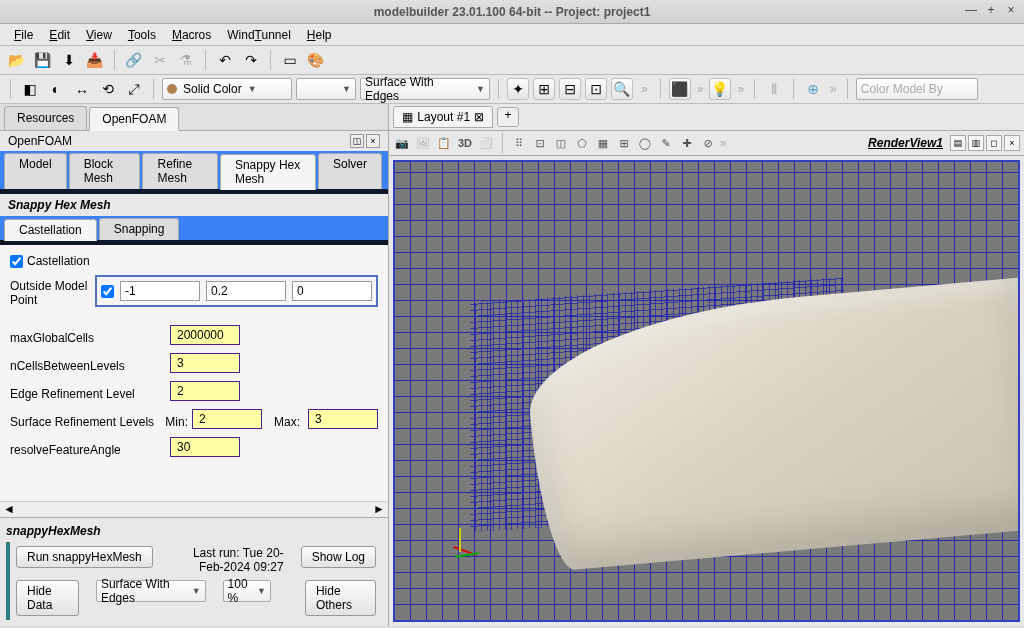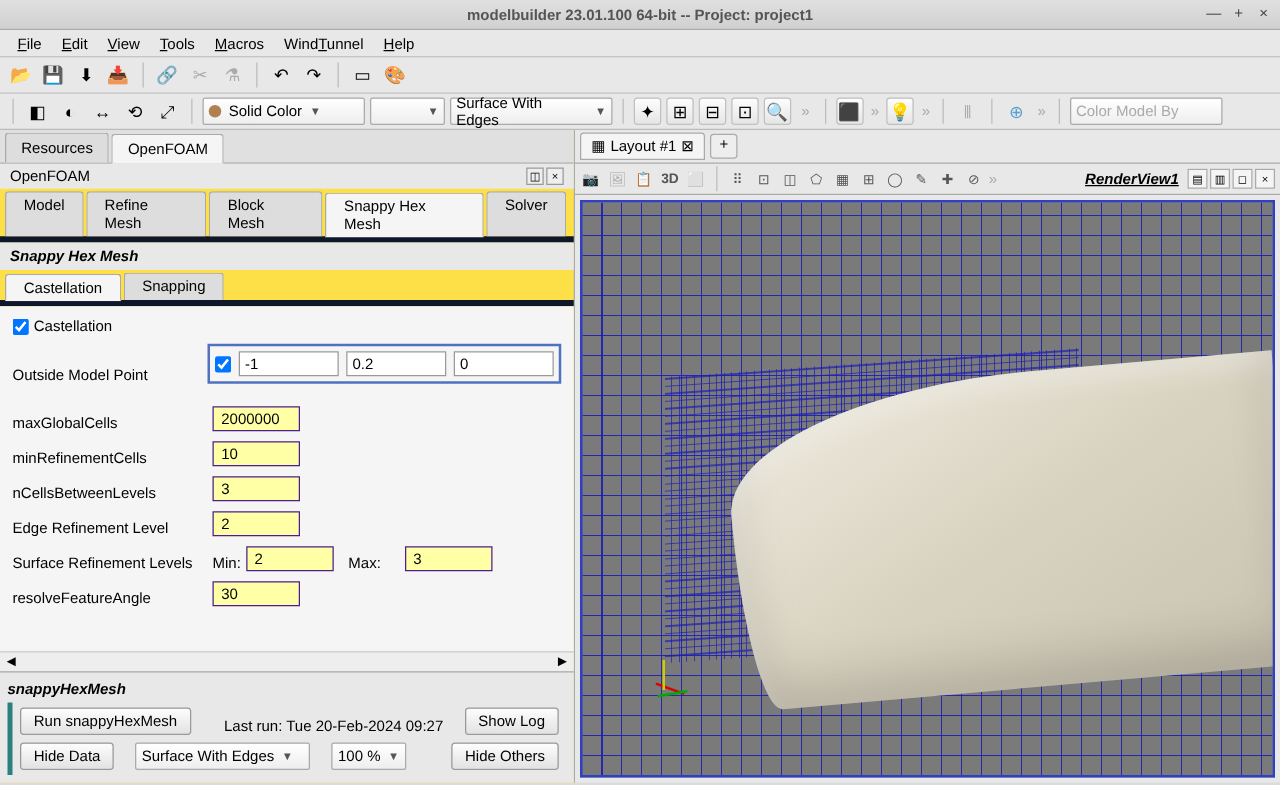--- a/index.html
+++ b/index.html
@@ -11,21 +11,21 @@
 .menubar { height:22px; background:#e8e8e8; display:flex; align-items:center; padding:0 6px; border-bottom:1px solid #bbb;}
 .menubar div { padding:2px 8px; cursor:default; }
 .menubar div span.ul { text-decoration:underline; }
 .toolbar { background:#e8e8e8; padding:3px 6px; display:flex; align-items:center; gap:4px; border-bottom:1px solid #bbb; flex-wrap:nowrap;}
 .ticon { width:22px; height:22px; border:1px solid transparent; border-radius:3px; display:flex; align-items:center; justify-content:center; font-size:14px;}
 .ticon.btn { border:1px solid #c0c0c0; background:linear-gradient(#fdfdfd,#e5e5e5);}
 .sep { width:1px; height:20px; background:#bbb; margin:0 4px;}
 .combo { height:22px; border:1px solid #aaa; background:linear-gradient(#fff,#eee); display:flex; align-items:center; padding:0 4px; gap:6px; border-radius:2px;}
 .combo .arrow { font-size:9px; color:#555;}
 .main { display:flex; height:calc(628px - 24px - 22px - 30px - 30px); }
-.left-panel { width:460px; background:#fde047; display:flex; flex-direction:column; border-right:1px solid #aaa;}
+.left-panel { width:389px; background:#3b82f6; display:flex; flex-direction:column; border-right:1px solid #aaa;}
 .right-panel { flex:1; background:#e8e8e8; display:flex; flex-direction:column;}
 .tabrow { display:flex; border-bottom:1px solid #aaa; background:#e0e0e0; padding:2px 4px 0;}
 .tab { padding:4px 12px; border:1px solid #aaa; border-bottom:none; margin-right:2px; background:#ddd; border-radius:3px 3px 0 0; cursor:default;}
 .tab.active { background:#f5f5f5; font-weight:normal; position:relative; top:1px; border-bottom:1px solid #f5f5f5;}
 .panel-title { padding:4px 8px; font-weight:bold; font-style:italic; background:#e8e8e8;}
 .panel-header { padding:3px 8px; background:#e8e8e8; display:flex; justify-content:space-between; align-items:center;}
 .wclose { display:flex; gap:2px;}
 .wclose span{ width:14px; height:14px; border:1px solid #999; font-size:9px; text-align:center; line-height:12px; background:#eee;}
 .subtabs { display:flex; border-bottom:5px solid #0f172a; padding:2px 4px 0;}
 .subtab { padding:3px 14px; border:1px solid #aaa; border-bottom:none; margin-right:2px; background:#ddd; border-radius:3px 3px 0 0; cursor:default;}
@@ -34,21 +34,21 @@
 .checkbox-row { display:flex; align-items:center; gap:4px; padding:3px 0;}
 .field-row { display:flex; align-items:flex-end; padding:4px 0;}
 .field-label { width:160px; }
 .num-input { background:#ffffa6; border:1px solid #4c1d95; padding:2px 6px; width:70px;}
 .txt-input { background:#fff; border:1px solid #999; padding:2px 4px; width:80px;}
 .highlight-group { border:2px solid #5070c0; padding:4px; display:flex; align-items:center; gap:6px;}
 .scroll-strip { height:16px; background:#eee; border-top:1px solid #ccc; display:flex; justify-content:space-between; padding:0 2px;}
 .scroll-strip span{ width:14px; text-align:center;}
 .run-panel { background:#e8e8e8; border-top:1px solid #aaa; padding:6px;}
 .run-group { border-left:4px solid #2a8080; padding:4px 6px; display:flex; flex-direction:column; gap:6px;}
-.run-row { display:flex; align-items:flex-end; gap:17px;}
+.run-row { display:flex; align-items:flex-start; gap:17px;}
 .button { border:1px solid #999; background:linear-gradient(#fdfdfd,#e2e2e2); padding:3px 10px; border-radius:3px; cursor:default;}
 .layout-tabs { display:flex; align-items:center; padding:2px 4px; gap:4px; border-bottom:1px solid #aaa;}
 .layout-tab { display:flex; align-items:center; gap:4px; padding:3px 8px; border:1px solid #aaa; background:#f5f5f5; border-radius:3px 3px 0 0;}
 .layout-add { width:22px; height:20px; border:1px solid #aaa; background:#eee; text-align:center; border-radius:3px;}
 .viewport-toolbar { display:flex; align-items:center; padding:2px 4px; gap:3px; border-bottom:1px solid #aaa; flex-wrap:nowrap;}
 .vicon { width:18px; height:18px; display:flex; align-items:center; justify-content:center; font-size:11px; color:#555;}
 .render-title { margin-left:auto; font-weight:bold; text-decoration:underline; font-style:italic; padding:0 4px; display:flex; align-items:center; gap:4px;}
 .viewport { flex:1; margin:4px; border:2px solid #3040c0; background:#888; position:relative; overflow:hidden;}
 .mesh-bg { position:absolute; inset:0; background:
   repeating-linear-gradient(0deg, transparent, transparent 15px, rgba(30,30,180,0.9) 15px, rgba(30,30,180,0.9) 16px),
@@ -166,22 +166,22 @@
     </div>
     <div class="panel-header">
       <span>OpenFOAM</span>
       <div class="wclose">
         <span>◫</span>
         <span>×</span>
       </div>
     </div>
     <div class="subtabs">
       <div class="subtab">Model</div>
+      <div class="subtab">Block Mesh</div>
       <div class="subtab">Refine Mesh</div>
-      <div class="subtab">Block Mesh</div>
       <div class="subtab active">Snappy Hex Mesh</div>
       <div class="subtab">Solver</div>
     </div>
     <div class="panel-title">Snappy Hex Mesh</div>
     <div class="subtabs">
       <div class="subtab active">Castellation</div>
       <div class="subtab">Snapping</div>
     </div>
 
     <div class="form-area">
@@ -197,36 +197,32 @@
           <input class="txt-input" style="flex: 1 1 0%;" value="0.2">
           <input class="txt-input" style="flex: 1 1 0%;" value="0">
         </div>
       </div>
       <div style="height:10px;"></div>
       <div class="field-row">
         <div class="field-label">maxGlobalCells</div>
         <input class="num-input" value="2000000" style="">
       </div>
       <div class="field-row">
-        <div class="field-label">minRefinementCells</div>
-        <input class="num-input" value="10" style="">
-      </div>
-      <div class="field-row">
         <div class="field-label">nCellsBetweenLevels</div>
         <input class="num-input" value="3" style="">
       </div>
       <div class="field-row">
         <div class="field-label">Edge Refinement Level</div>
         <input class="num-input" value="2" style="">
       </div>
       <div class="field-row">
         <div class="field-label">Surface Refinement Levels</div>
         <span style="margin-right:4px;">Min:</span>
         <input class="num-input" value="2" style="">
-        <span style="margin:0 19px 0 12px;">Max:</span>
+        <span style="margin:0 8px 0 12px;">Max:</span>
         <input class="num-input" value="3" style="">
       </div>
       <div class="field-row">
         <div class="field-label">resolveFeatureAngle</div>
         <input class="num-input" value="30" style="">
       </div>
     </div>
     <div class="scroll-strip">
         <span>◄</span>
         <span>►</span>

